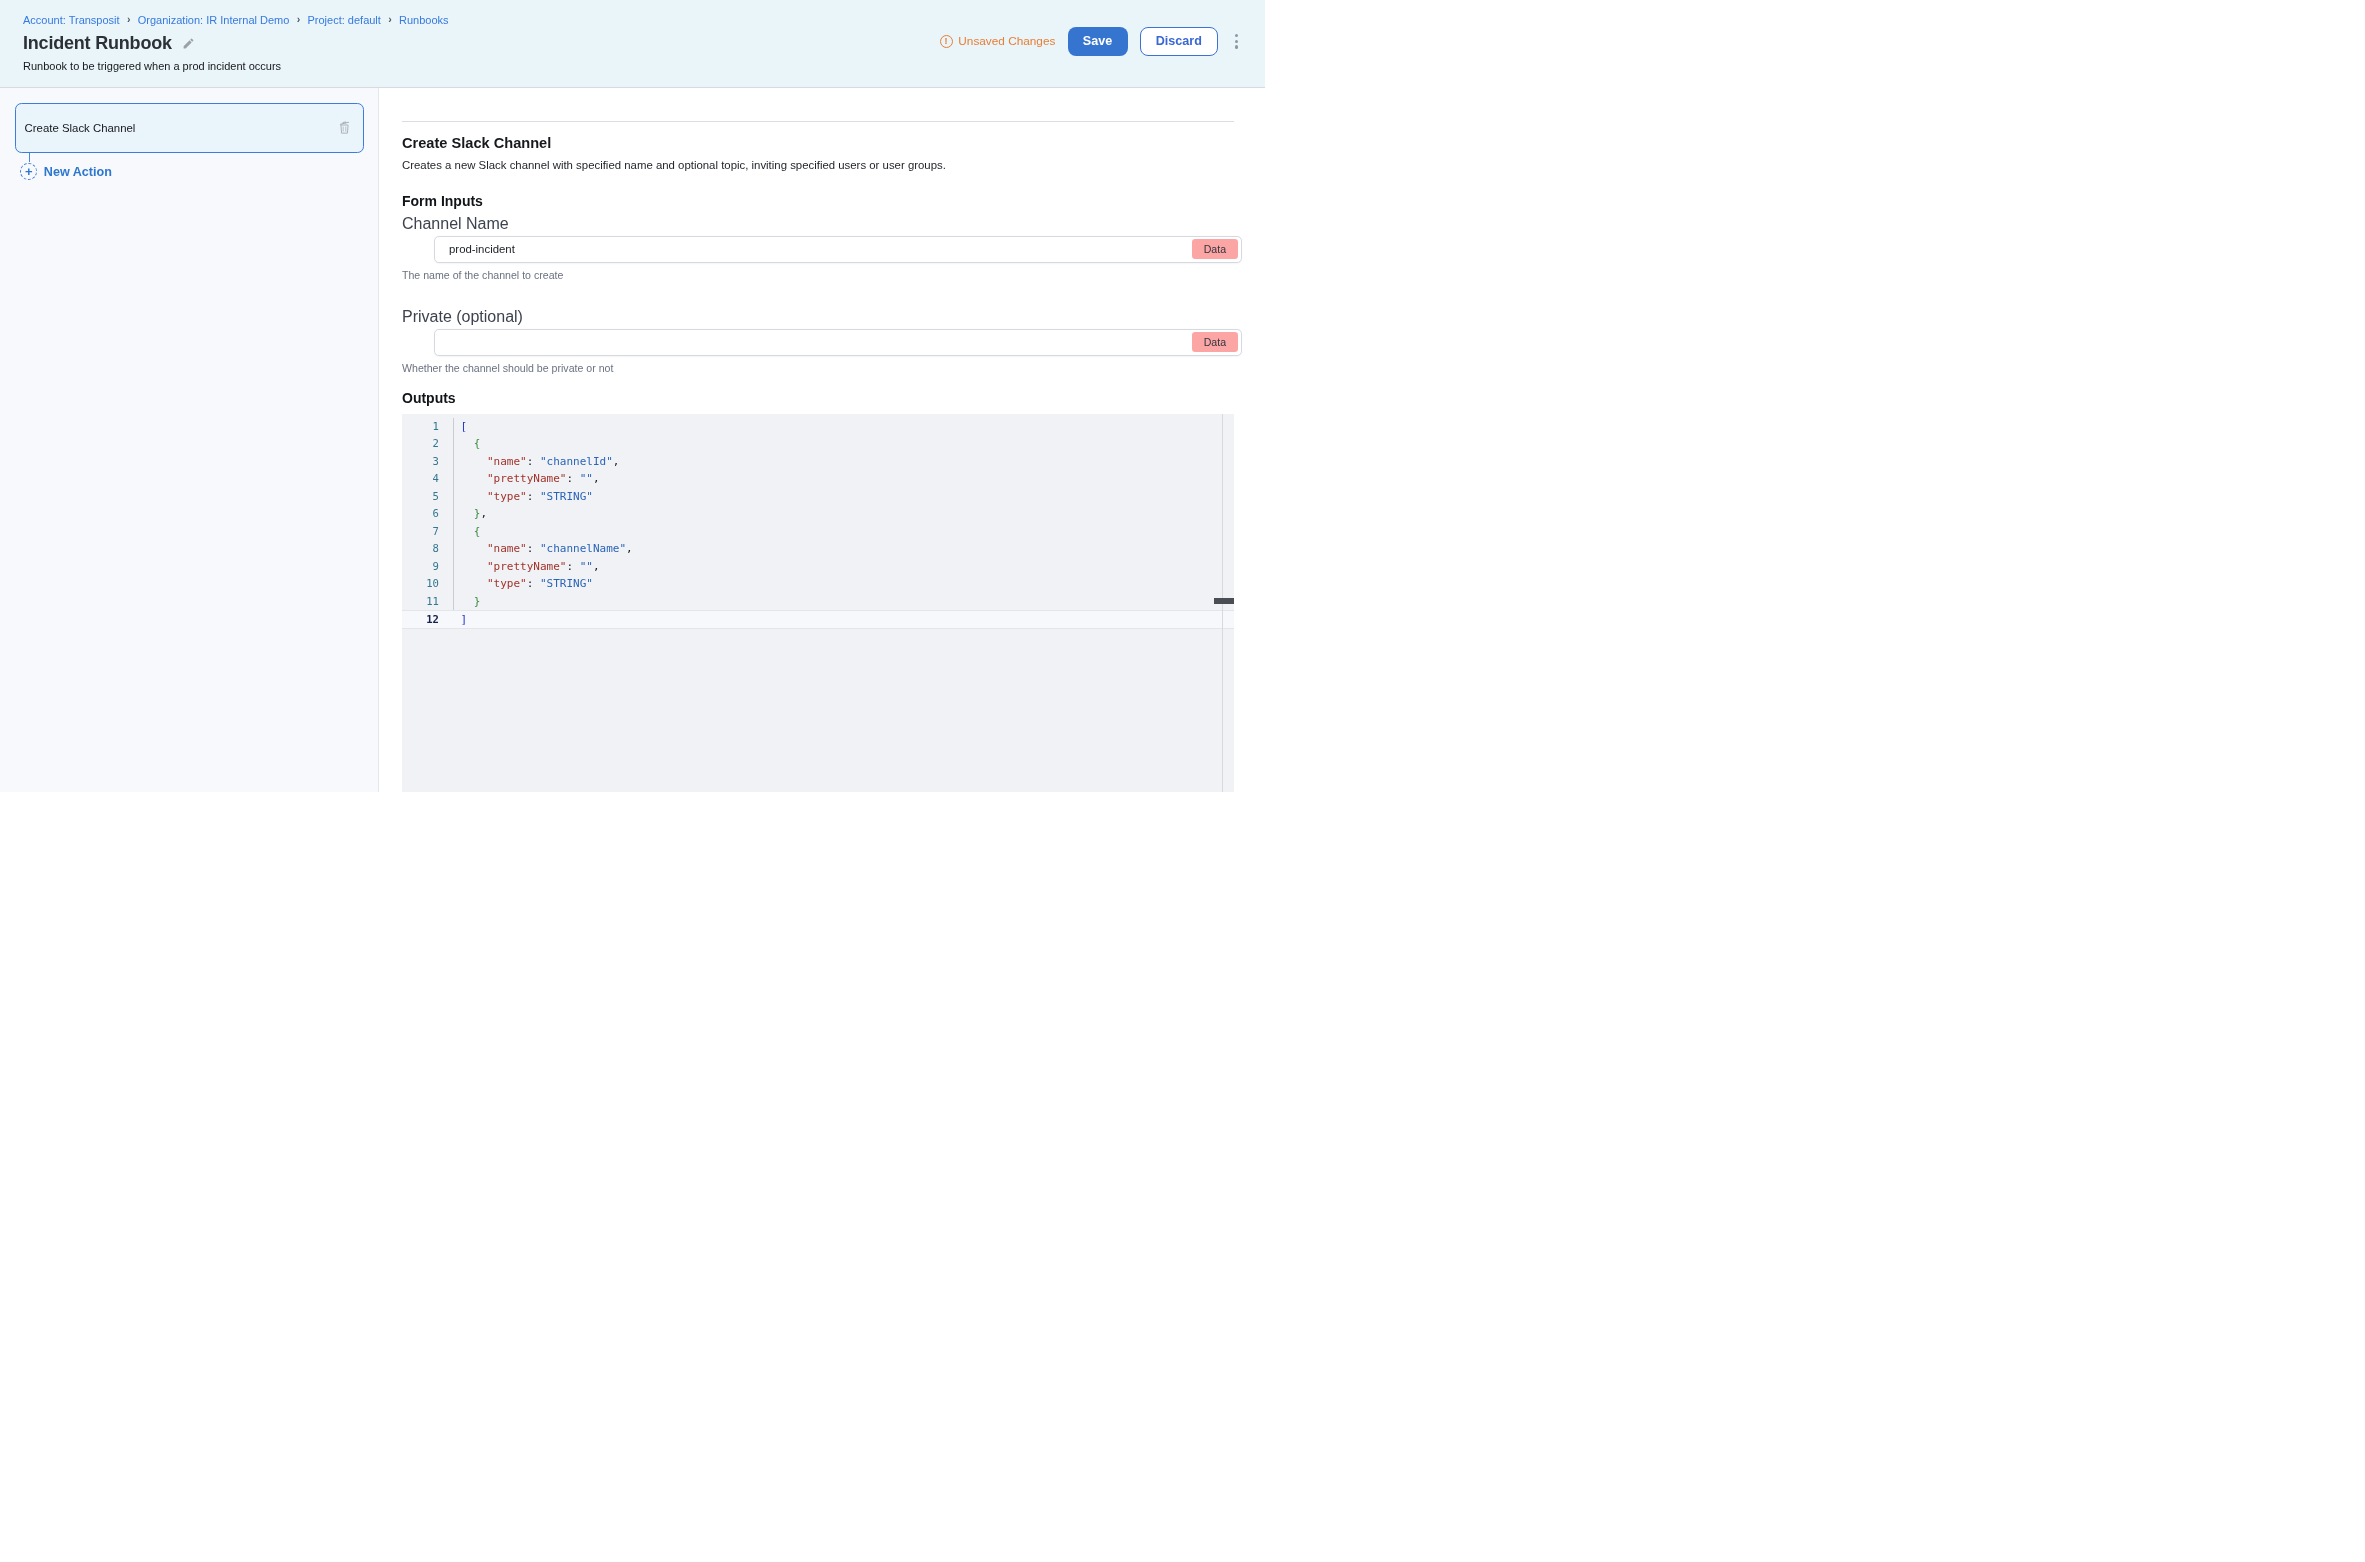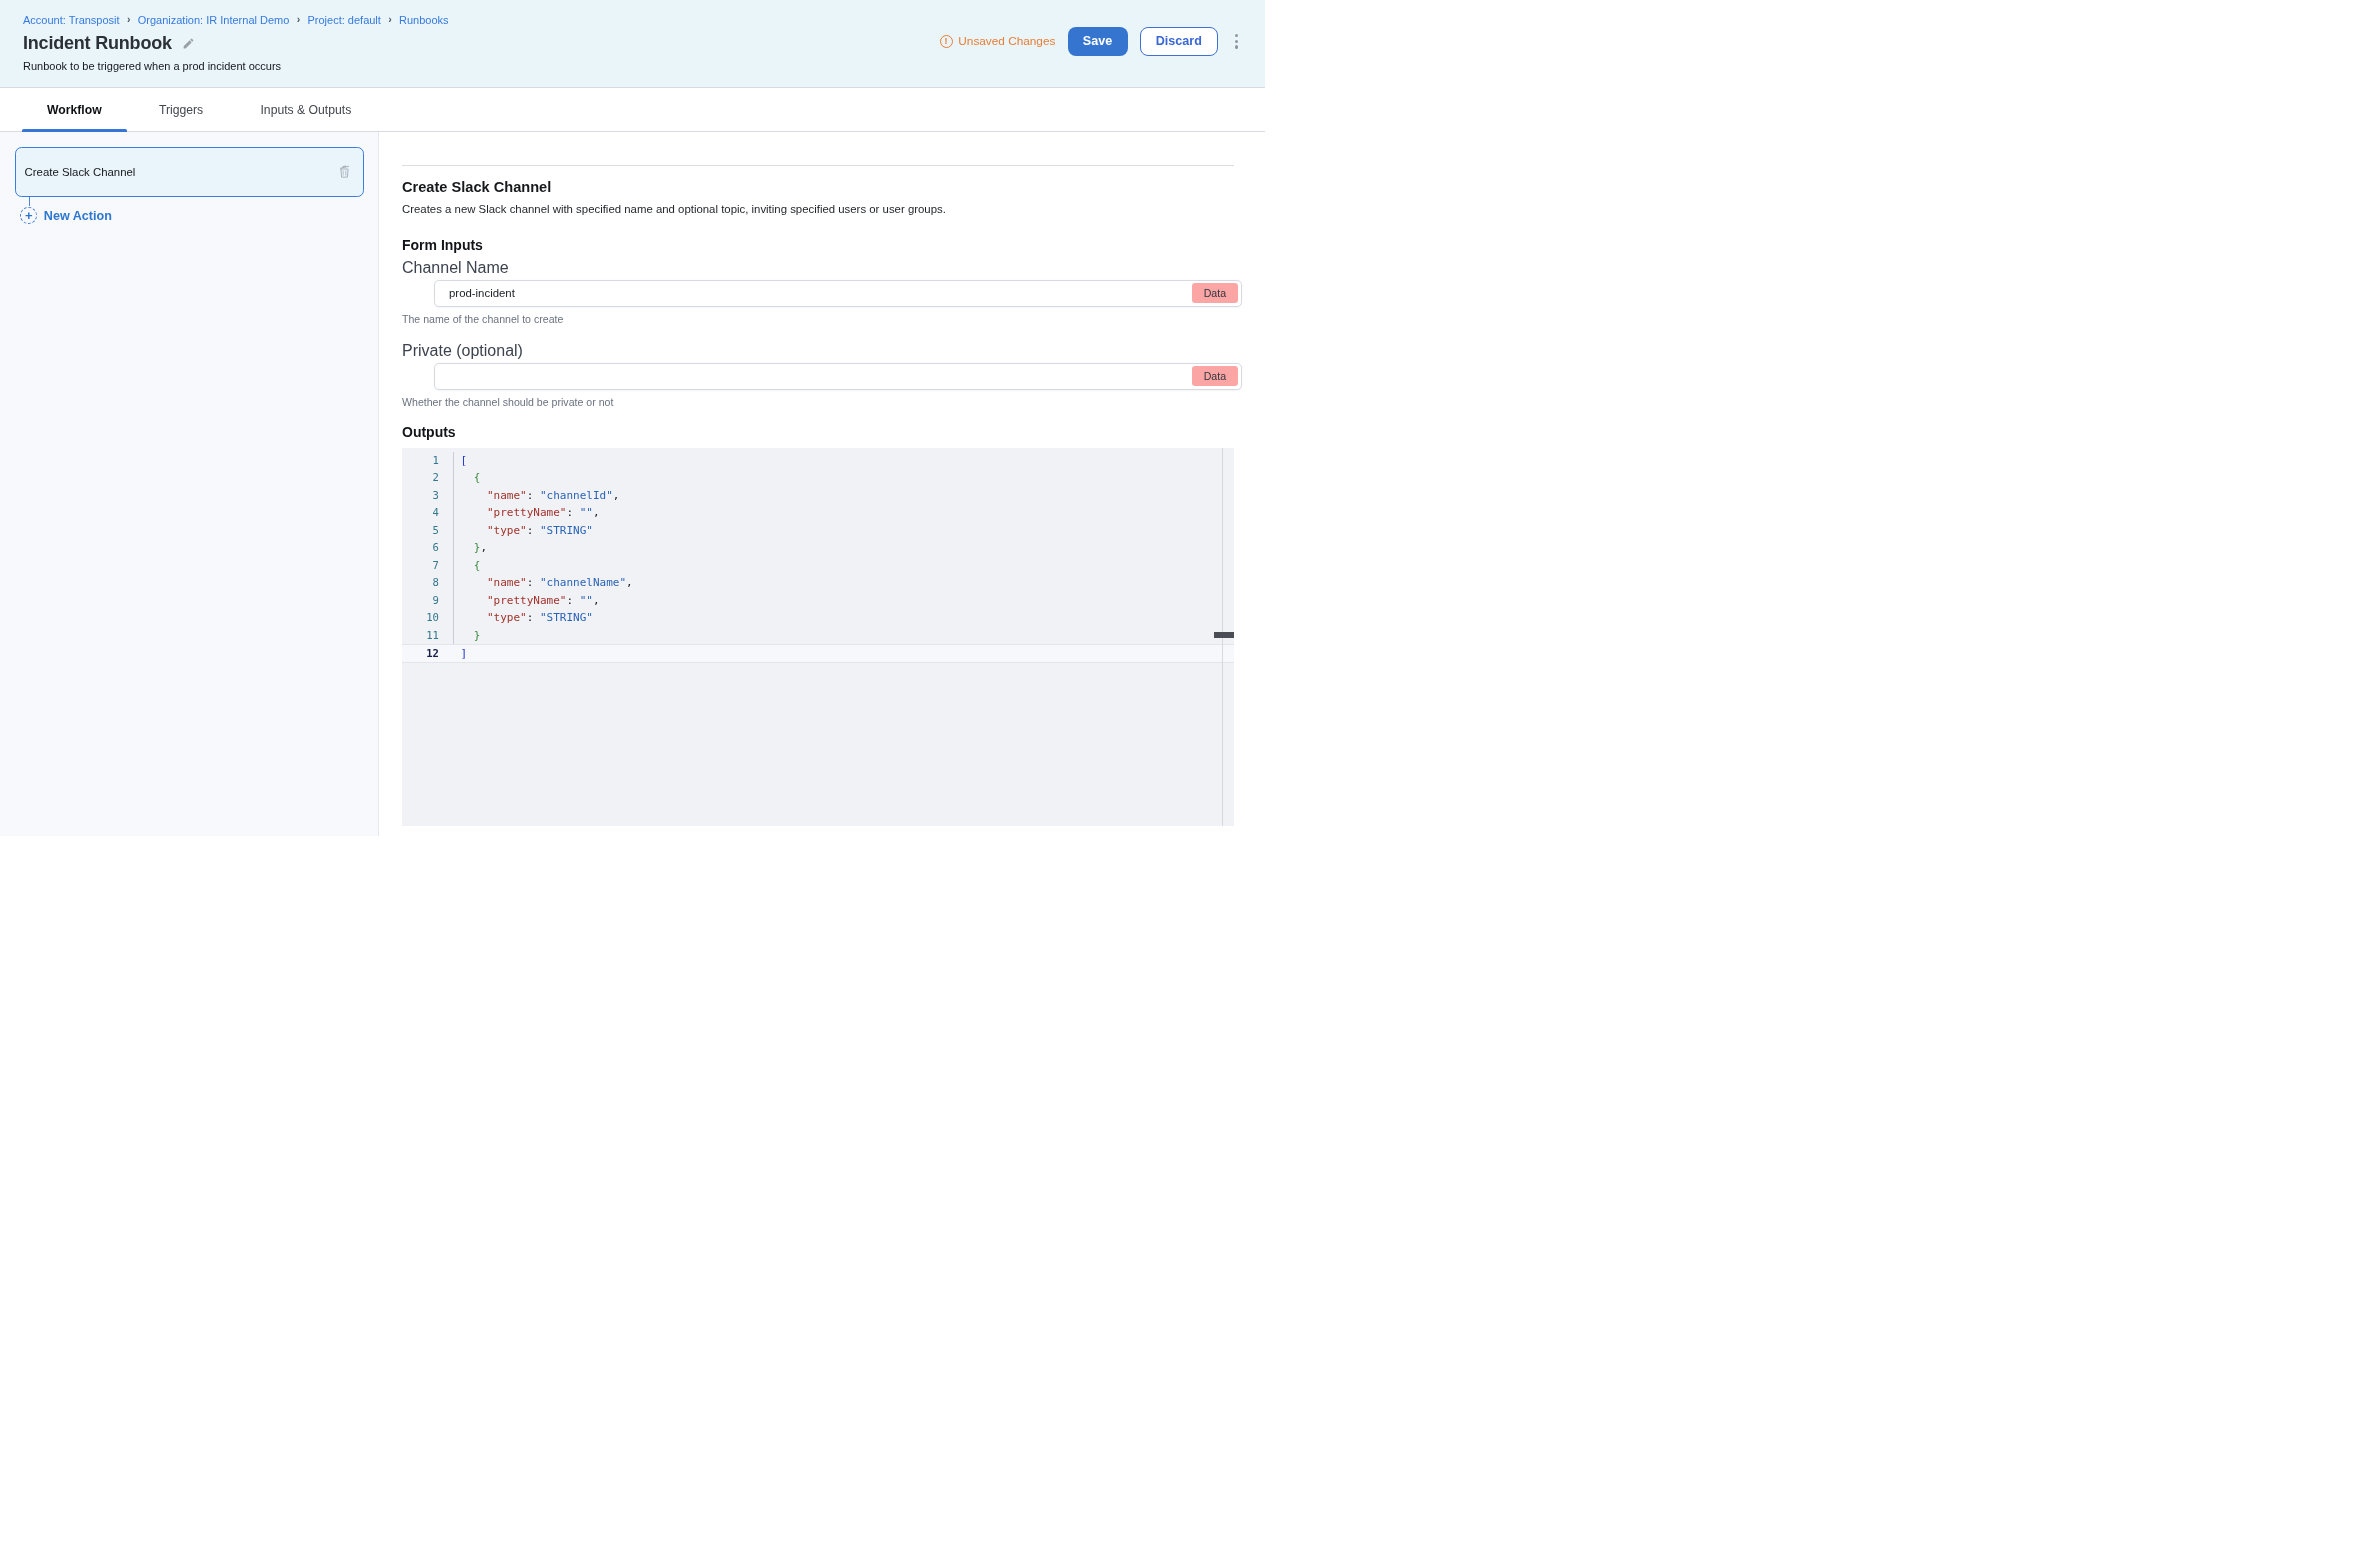--- a/index.html
+++ b/index.html
@@ -49,21 +49,21 @@
 
   .main { flex:1; padding:0 23px; background:#fff; }
   .divider { border:none; border-top:0.8px solid #dadde3; margin-top:33px; width:832px; }
   .action-title { margin-top:12.2px; font-size:14.6px; line-height:18.7px; font-weight:700; color:#17191c; }
   .action-desc { margin-top:4.9px; font-size:11.4px; line-height:14.6px; color:#1d2126; }
   .section-h { font-size:14px; line-height:17px; font-weight:700; color:#111418; }
   .h-form { margin-top:20.3px; }
   .h-outputs { margin-top:14.6px; }
 
   .field-label { margin-top:7.3px; font-size:16px; line-height:13px; color:#3c434e; }
-  .fl-2 { margin-top:18px; }
+  .fl-2 { margin-top:28px; }
   .input-wrap { position:relative; margin-top:5.7px; height:27px;padding-left:32px; }
   .text-input { width:100%; height:27px; border:0.8px solid #d6dae0; border-radius:4.9px; background:#fff; padding:0 57px 0 14px;
                 font-family:"Liberation Sans",sans-serif; font-size:11.4px; color:#20242a; box-shadow:0 0.8px 1.6px rgba(40,50,70,0.05); }
   .data-btn { position:absolute; top:3.3px; right:4.1px; height:20.3px; width:46px; background:#fca5a5; border:none; border-radius:3.3px;
               font-family:"Liberation Sans",sans-serif; font-size:10.6px; color:#30353e; cursor:pointer; }
   .helper { margin-top:6.5px; font-size:10.6px; line-height:13px; color:#6a7280; }
 
   
   .editor { position:relative; margin-top:7.3px; width:832px; height:378px; background:var(--editor-bg,#f1f2f6);
             font-family:"DejaVu Sans Mono", monospace; font-size:11px; padding-top:3.3px; overflow:hidden; }
@@ -114,25 +114,20 @@
       <button class="btn btn-save">Save</button>
       <button class="btn btn-discard">Discard</button>
       <span class="kebab">
           <i></i>
           <i></i>
           <i></i>
         </span>
     </div>
   </header>
 
-  <div class="tabbar">
-    <div class="tab active">Workflow</div>
-    <div class="tab">Triggers</div>
-    <div class="tab">Inputs &amp; Outputs</div>
-  </div>
 
   <div class="content">
 
     <aside class="sidebar">
       <div class="action-card">
         <span class="card-label">Create Slack Channel</span>
         <span class="trash">
           <svg width="13" height="14.6" viewBox="0 0 20 22" fill="none" stroke="#aab0b9" stroke-width="1.5" stroke-linecap="round" stroke-linejoin="round">
             <path d="M4.5 7.5h11l-1 12.5h-9l-1-12.5z"></path>
             <path d="M8 10.5v6.5M12 10.5v6.5" stroke-width="1.2"></path>

